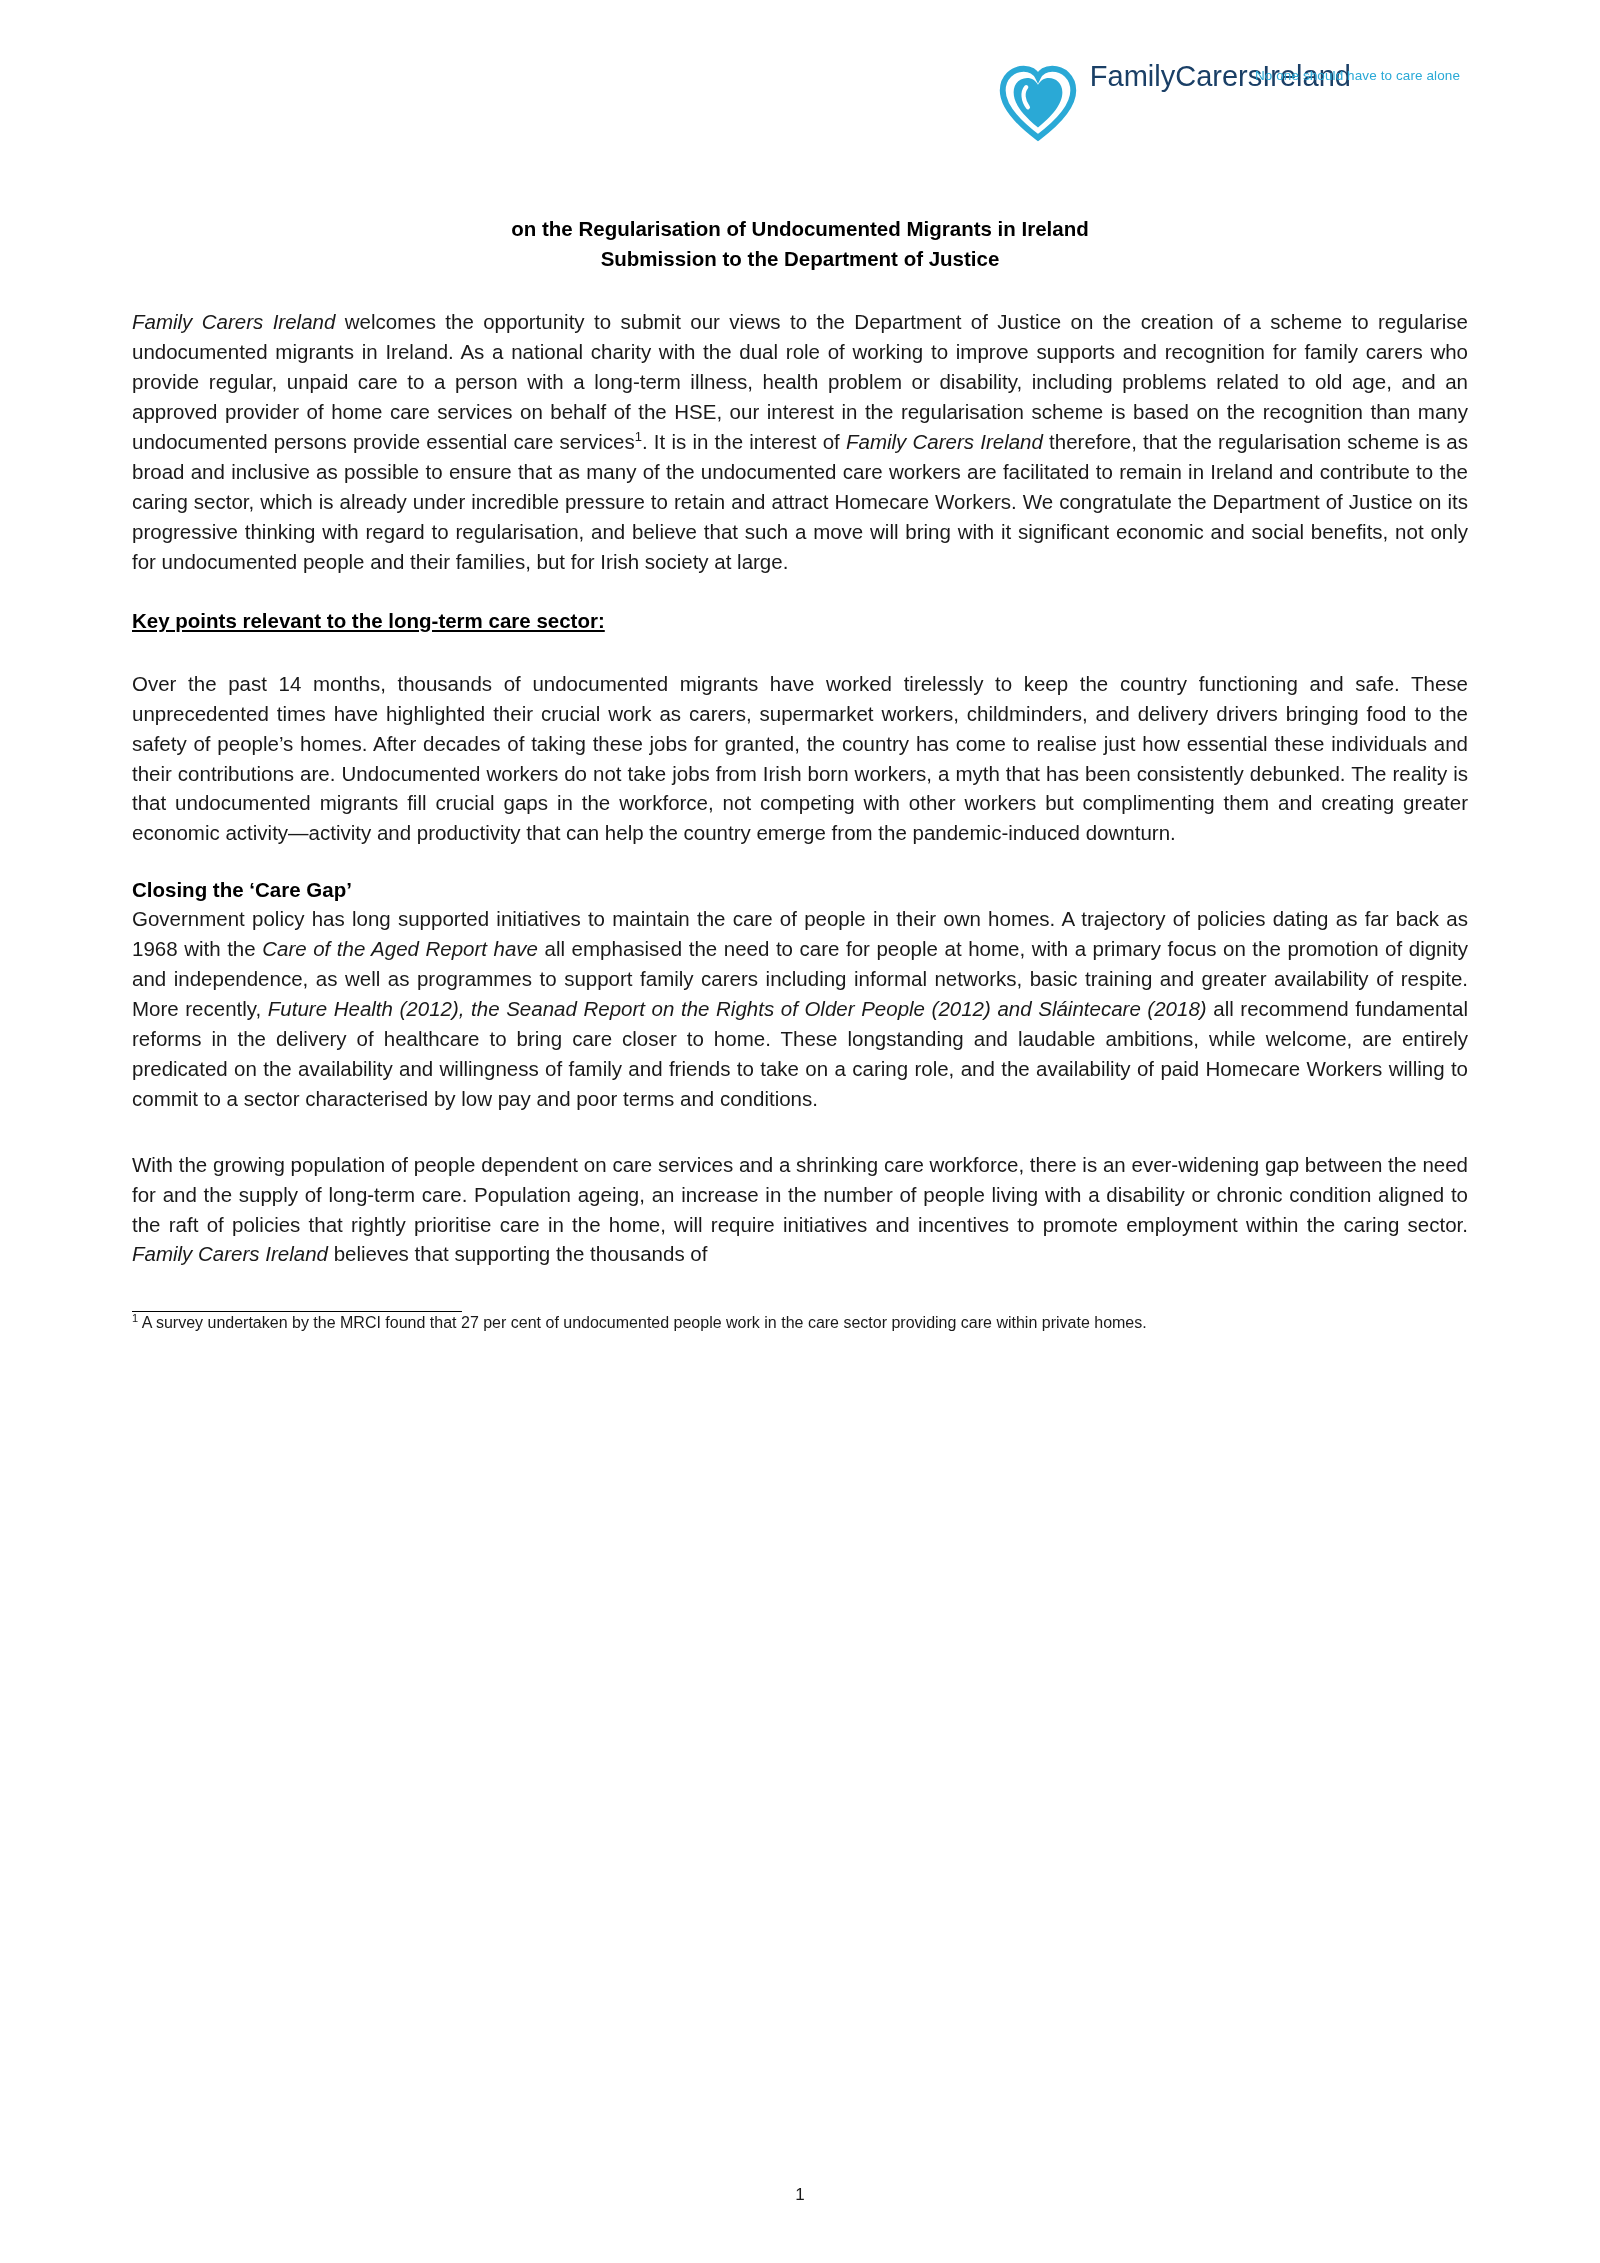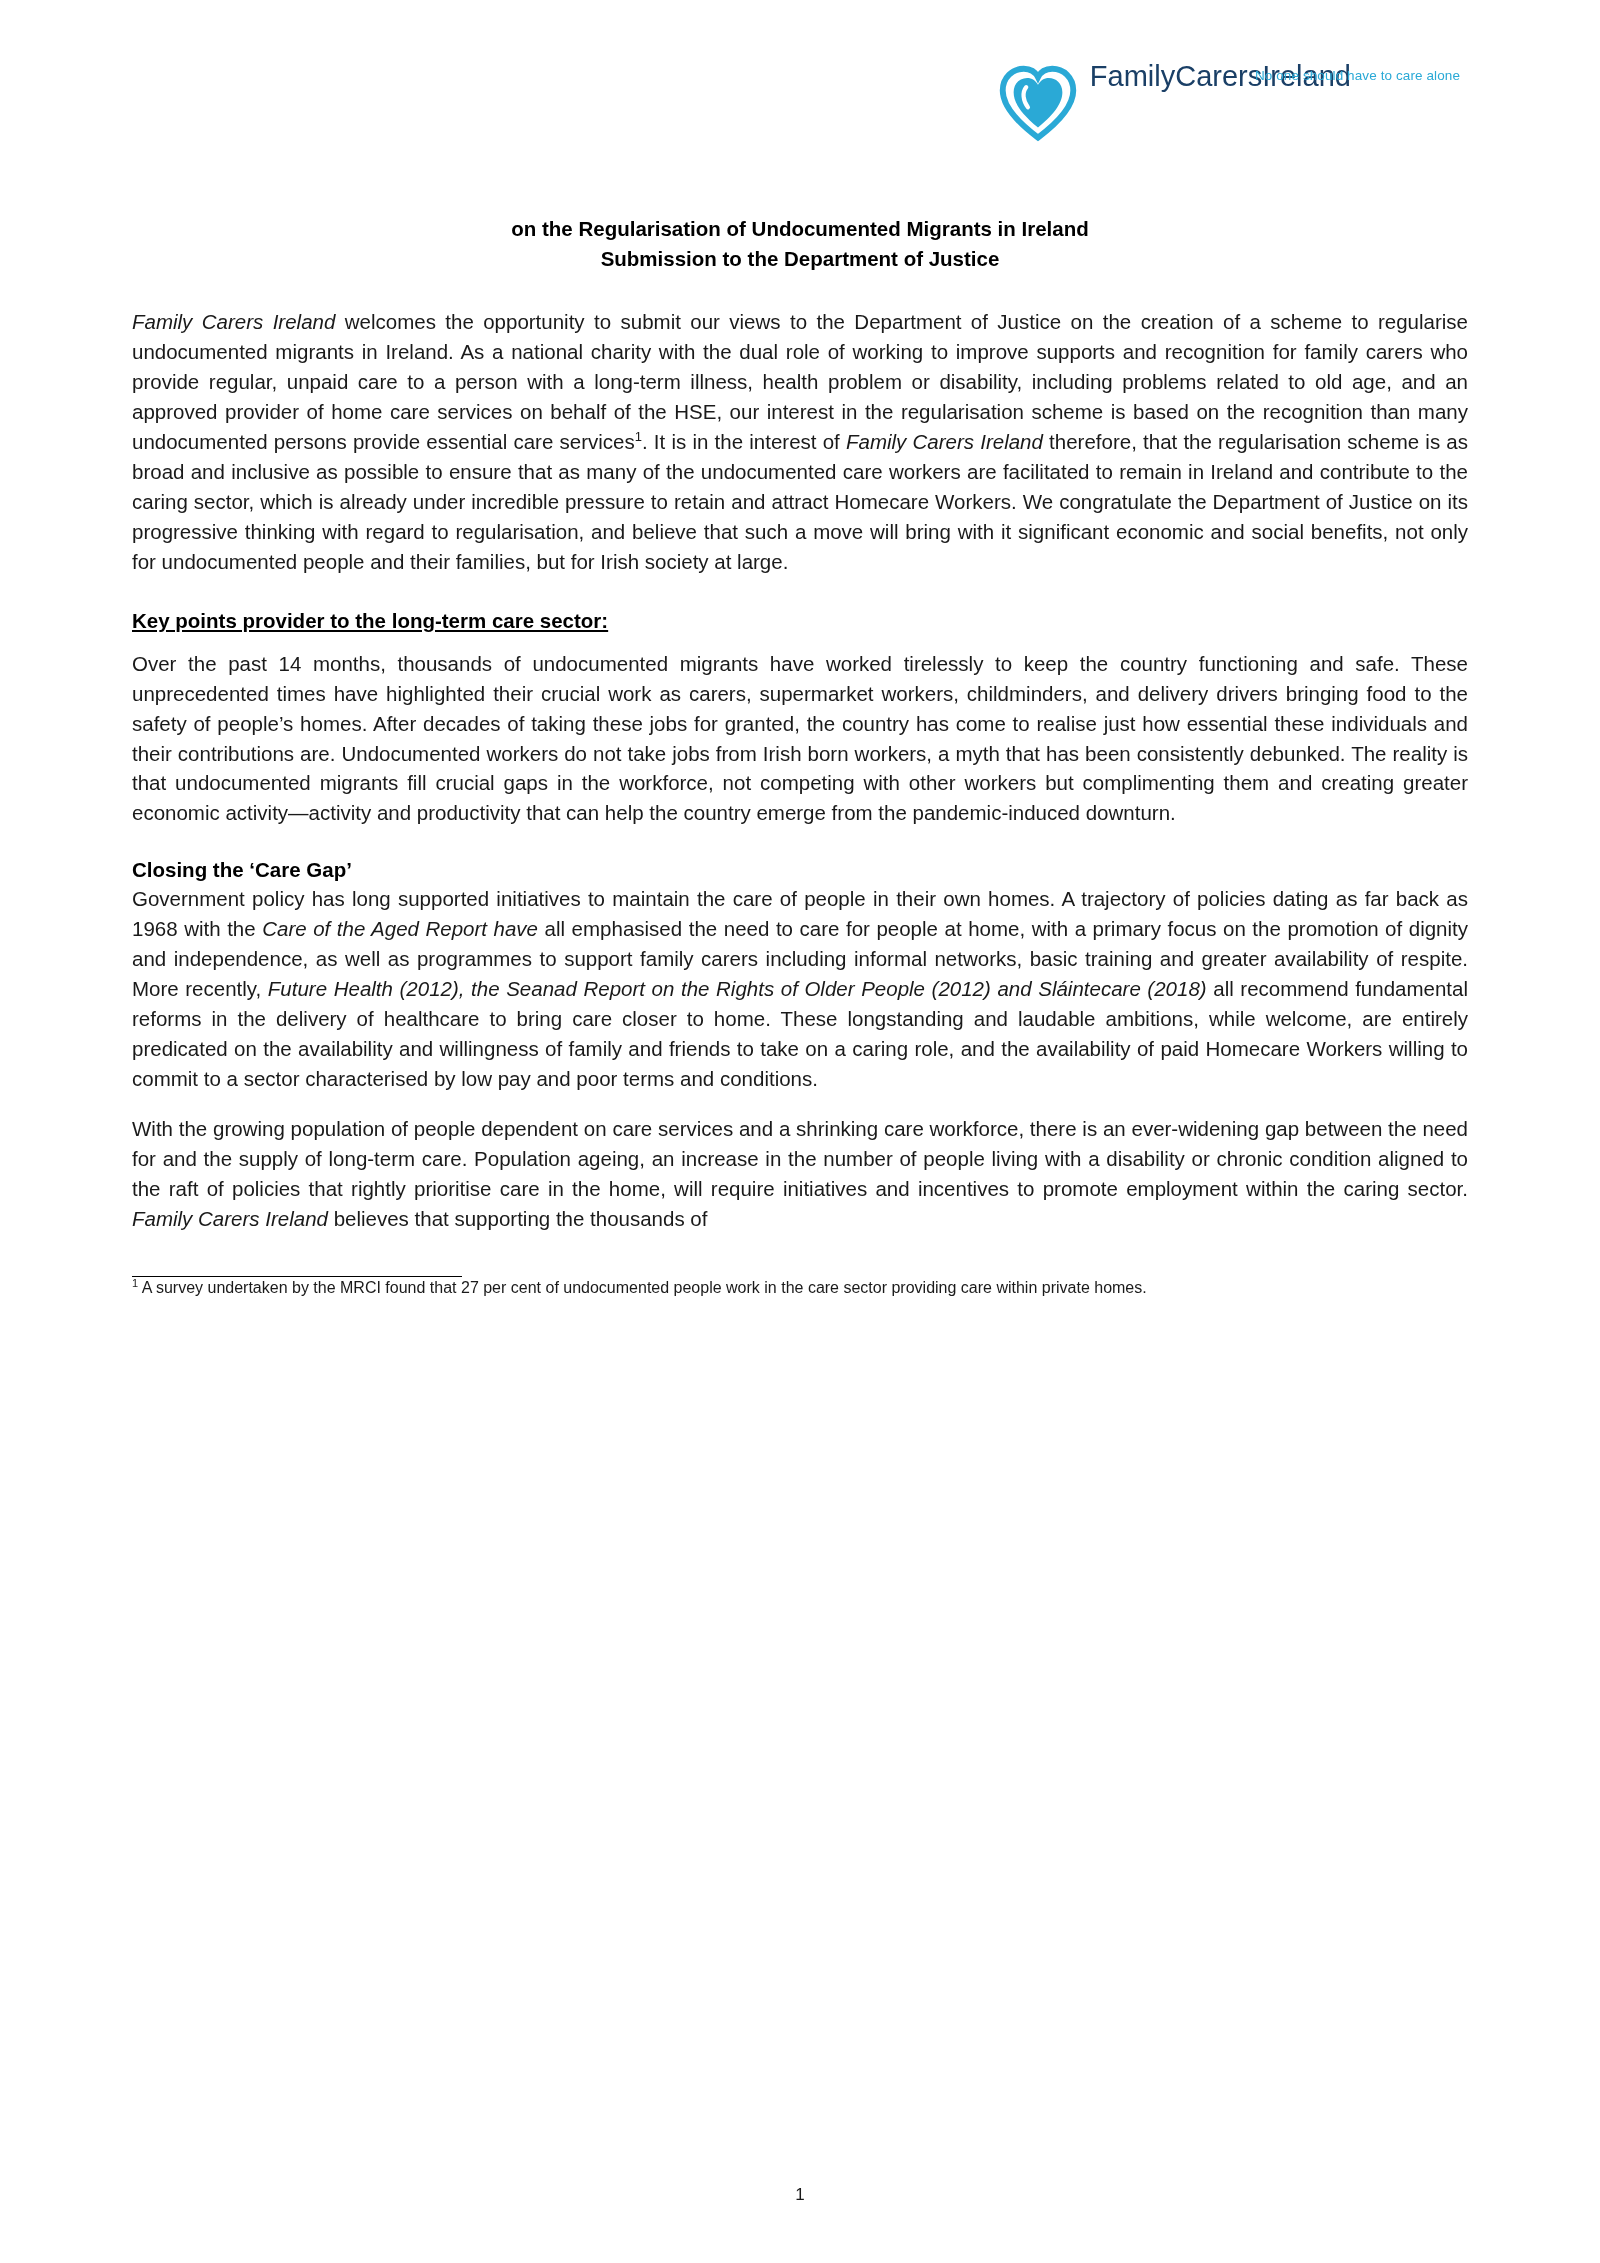--- a/index.html
+++ b/index.html
@@ -55,21 +55,21 @@
   }
   .doc-title {
     margin-top: 158px;
     text-align: center;
     font-weight: bold;
     font-size: 20.5px;
     line-height: 1.45;
     color: #000;
   }
   .para {
-    margin-top: 16px;
+    margin-top: 36px;
     font-size: 20.5px;
     line-height: 1.46;
     text-align: justify;
     color: #1a1a1a;
   }
   .para.first {
     margin-top: 34px;
   }
   .section-head {
     margin-top: 32px;
@@ -139,21 +139,21 @@
     </div>
   </div>
 
   <div class="doc-title">
     <div>on the Regularisation of Undocumented Migrants in Ireland</div>
     <div>Submission to the Department of Justice</div>
   </div>
 
   <p class="para first"><em>Family Carers Ireland</em><span> welcomes the opportunity to submit our views to the Department of Justice on the creation of a scheme to regularise undocumented migrants in Ireland. As a national charity with the dual role of working to improve supports and recognition for family carers who provide regular, unpaid care to a person with a long-term illness, health problem or disability, including problems related to old age, and an approved provider of home care services on behalf of the HSE, our interest in the regularisation scheme is based on the recognition than many undocumented persons provide essential care services</span><sup>1</sup><span>. It is in the interest of </span><em>Family Carers Ireland</em><span> therefore, that the regularisation scheme is as broad and inclusive as possible to ensure that as many of the undocumented care workers are facilitated to remain in Ireland and contribute to the caring sector, which is already under incredible pressure to retain and attract Homecare Workers. We congratulate the Department of Justice on its progressive thinking with regard to regularisation, and believe that such a move will bring with it significant economic and social benefits, not only for undocumented people and their families, but for Irish society at large.</span></p>
 
-  <div class="section-head">Key points provider to the long-term care sector:</div>
+  <div class="section-head">Key points relevant to the long-term care sector:</div>
 
   <p class="para">Over the past 14 months, thousands of undocumented migrants have worked tirelessly to keep the country functioning and safe. These unprecedented times have highlighted their crucial work as carers, supermarket workers, childminders, and delivery drivers bringing food to the safety of people’s homes. After decades of taking these jobs for granted, the country has come to realise just how essential these individuals and their contributions are.  Undocumented workers do not take jobs from Irish born workers, a myth that has been consistently debunked. The reality is that undocumented migrants fill crucial gaps in the workforce, not competing with other workers but complimenting them and creating greater economic activity—activity and productivity that can help the country emerge from the pandemic-induced downturn.</p>
 
   <div class="sub-head">Closing the ‘Care Gap’</div>
   <p class="para"><span>Government policy has long supported initiatives to maintain the care of people in their own homes. A trajectory of policies dating as far back as 1968 with the </span><em>Care of the Aged Report have</em><span> all emphasised the need to care for people at home, with a primary focus on the promotion of dignity and independence, as well as programmes to support family carers including informal networks, basic training and greater availability of respite.  More recently, </span><em>Future Health (2012), the Seanad Report on the Rights of Older People (2012) and Sláintecare (2018)</em><span> all recommend fundamental reforms in the delivery of healthcare to bring care closer to home. These longstanding and laudable ambitions, while welcome, are entirely predicated on the availability and willingness of family and friends to take on a caring role, and the availability of paid Homecare Workers willing to commit to a sector characterised by low pay and poor terms and conditions.</span></p>
 
   <p class="para"><span>With the growing population of people dependent on care services and a shrinking care workforce, there is an ever-widening gap between the need for and the supply of long-term care. Population ageing, an increase in the number of people living with a disability or chronic condition aligned to the raft of policies that rightly prioritise care in the home, will require initiatives and incentives to promote employment within the caring sector. </span><em>Family Carers Ireland</em><span> believes that supporting the thousands of</span></p>
 
   <div class="footnote-rule"></div>
   <div class="footnote"><sup>1</sup><span> A survey undertaken by the MRCI found that 27 per cent of undocumented people work in the care sector providing care within private homes.</span></div>

